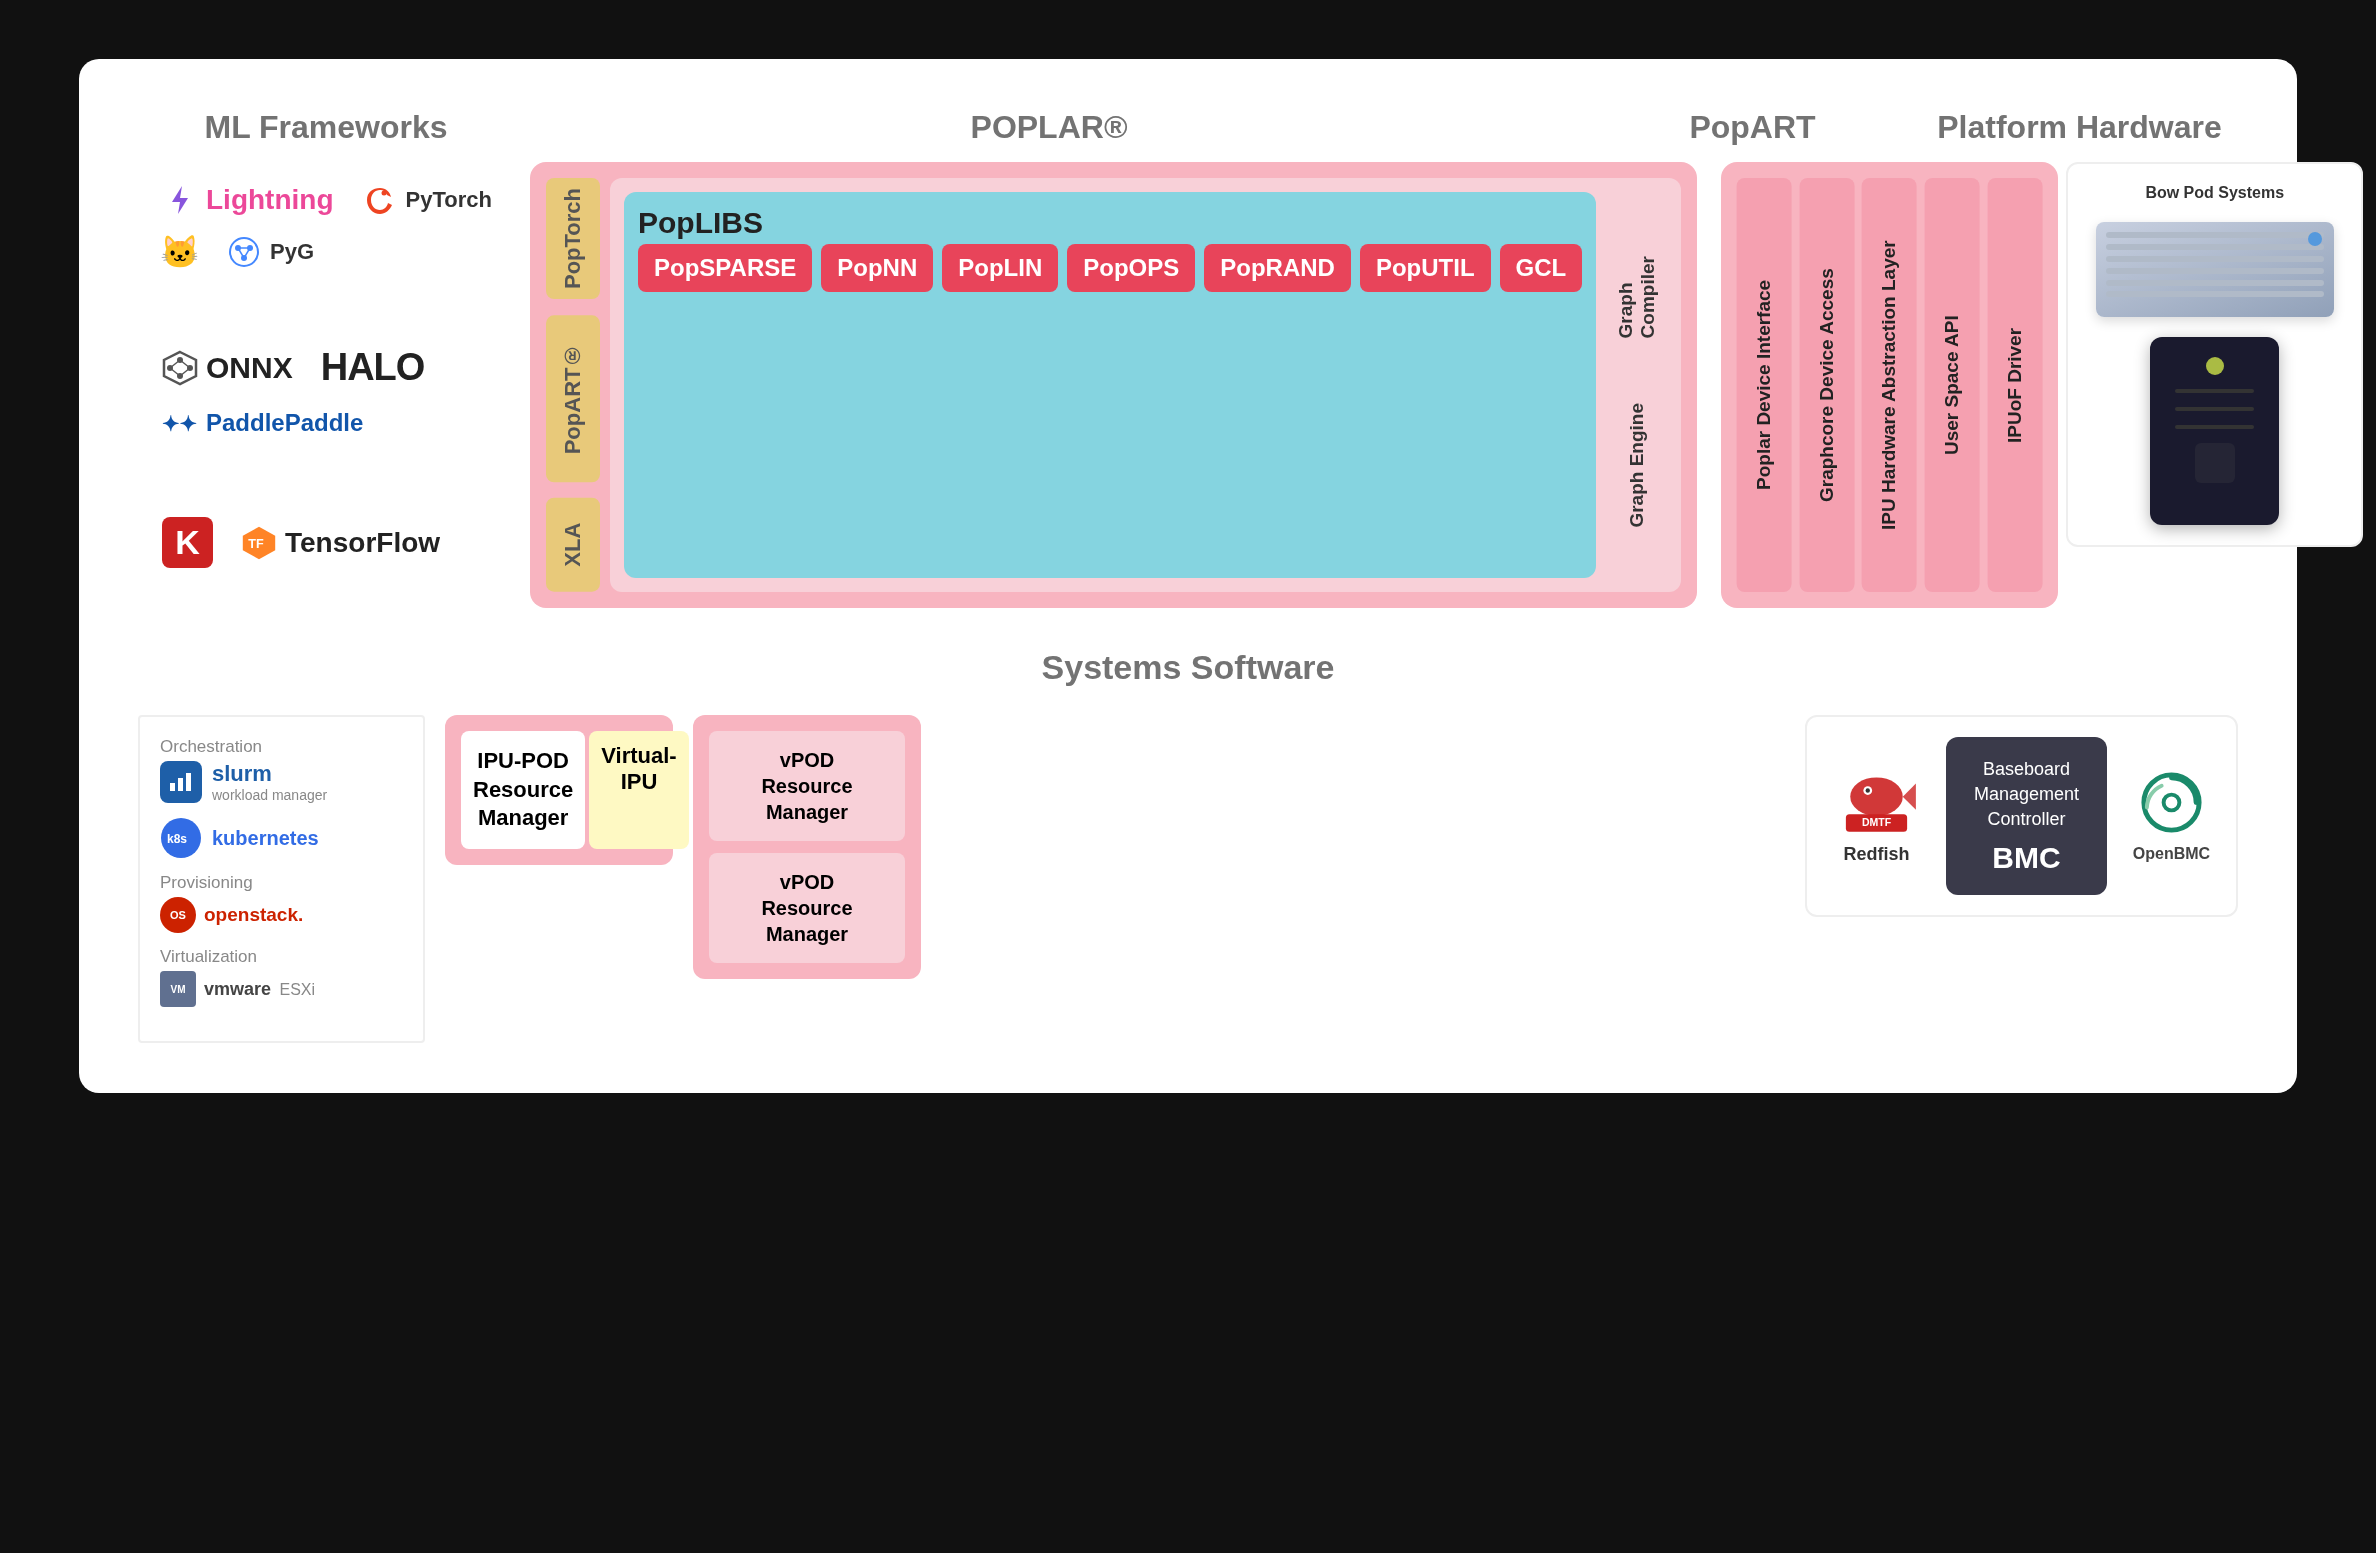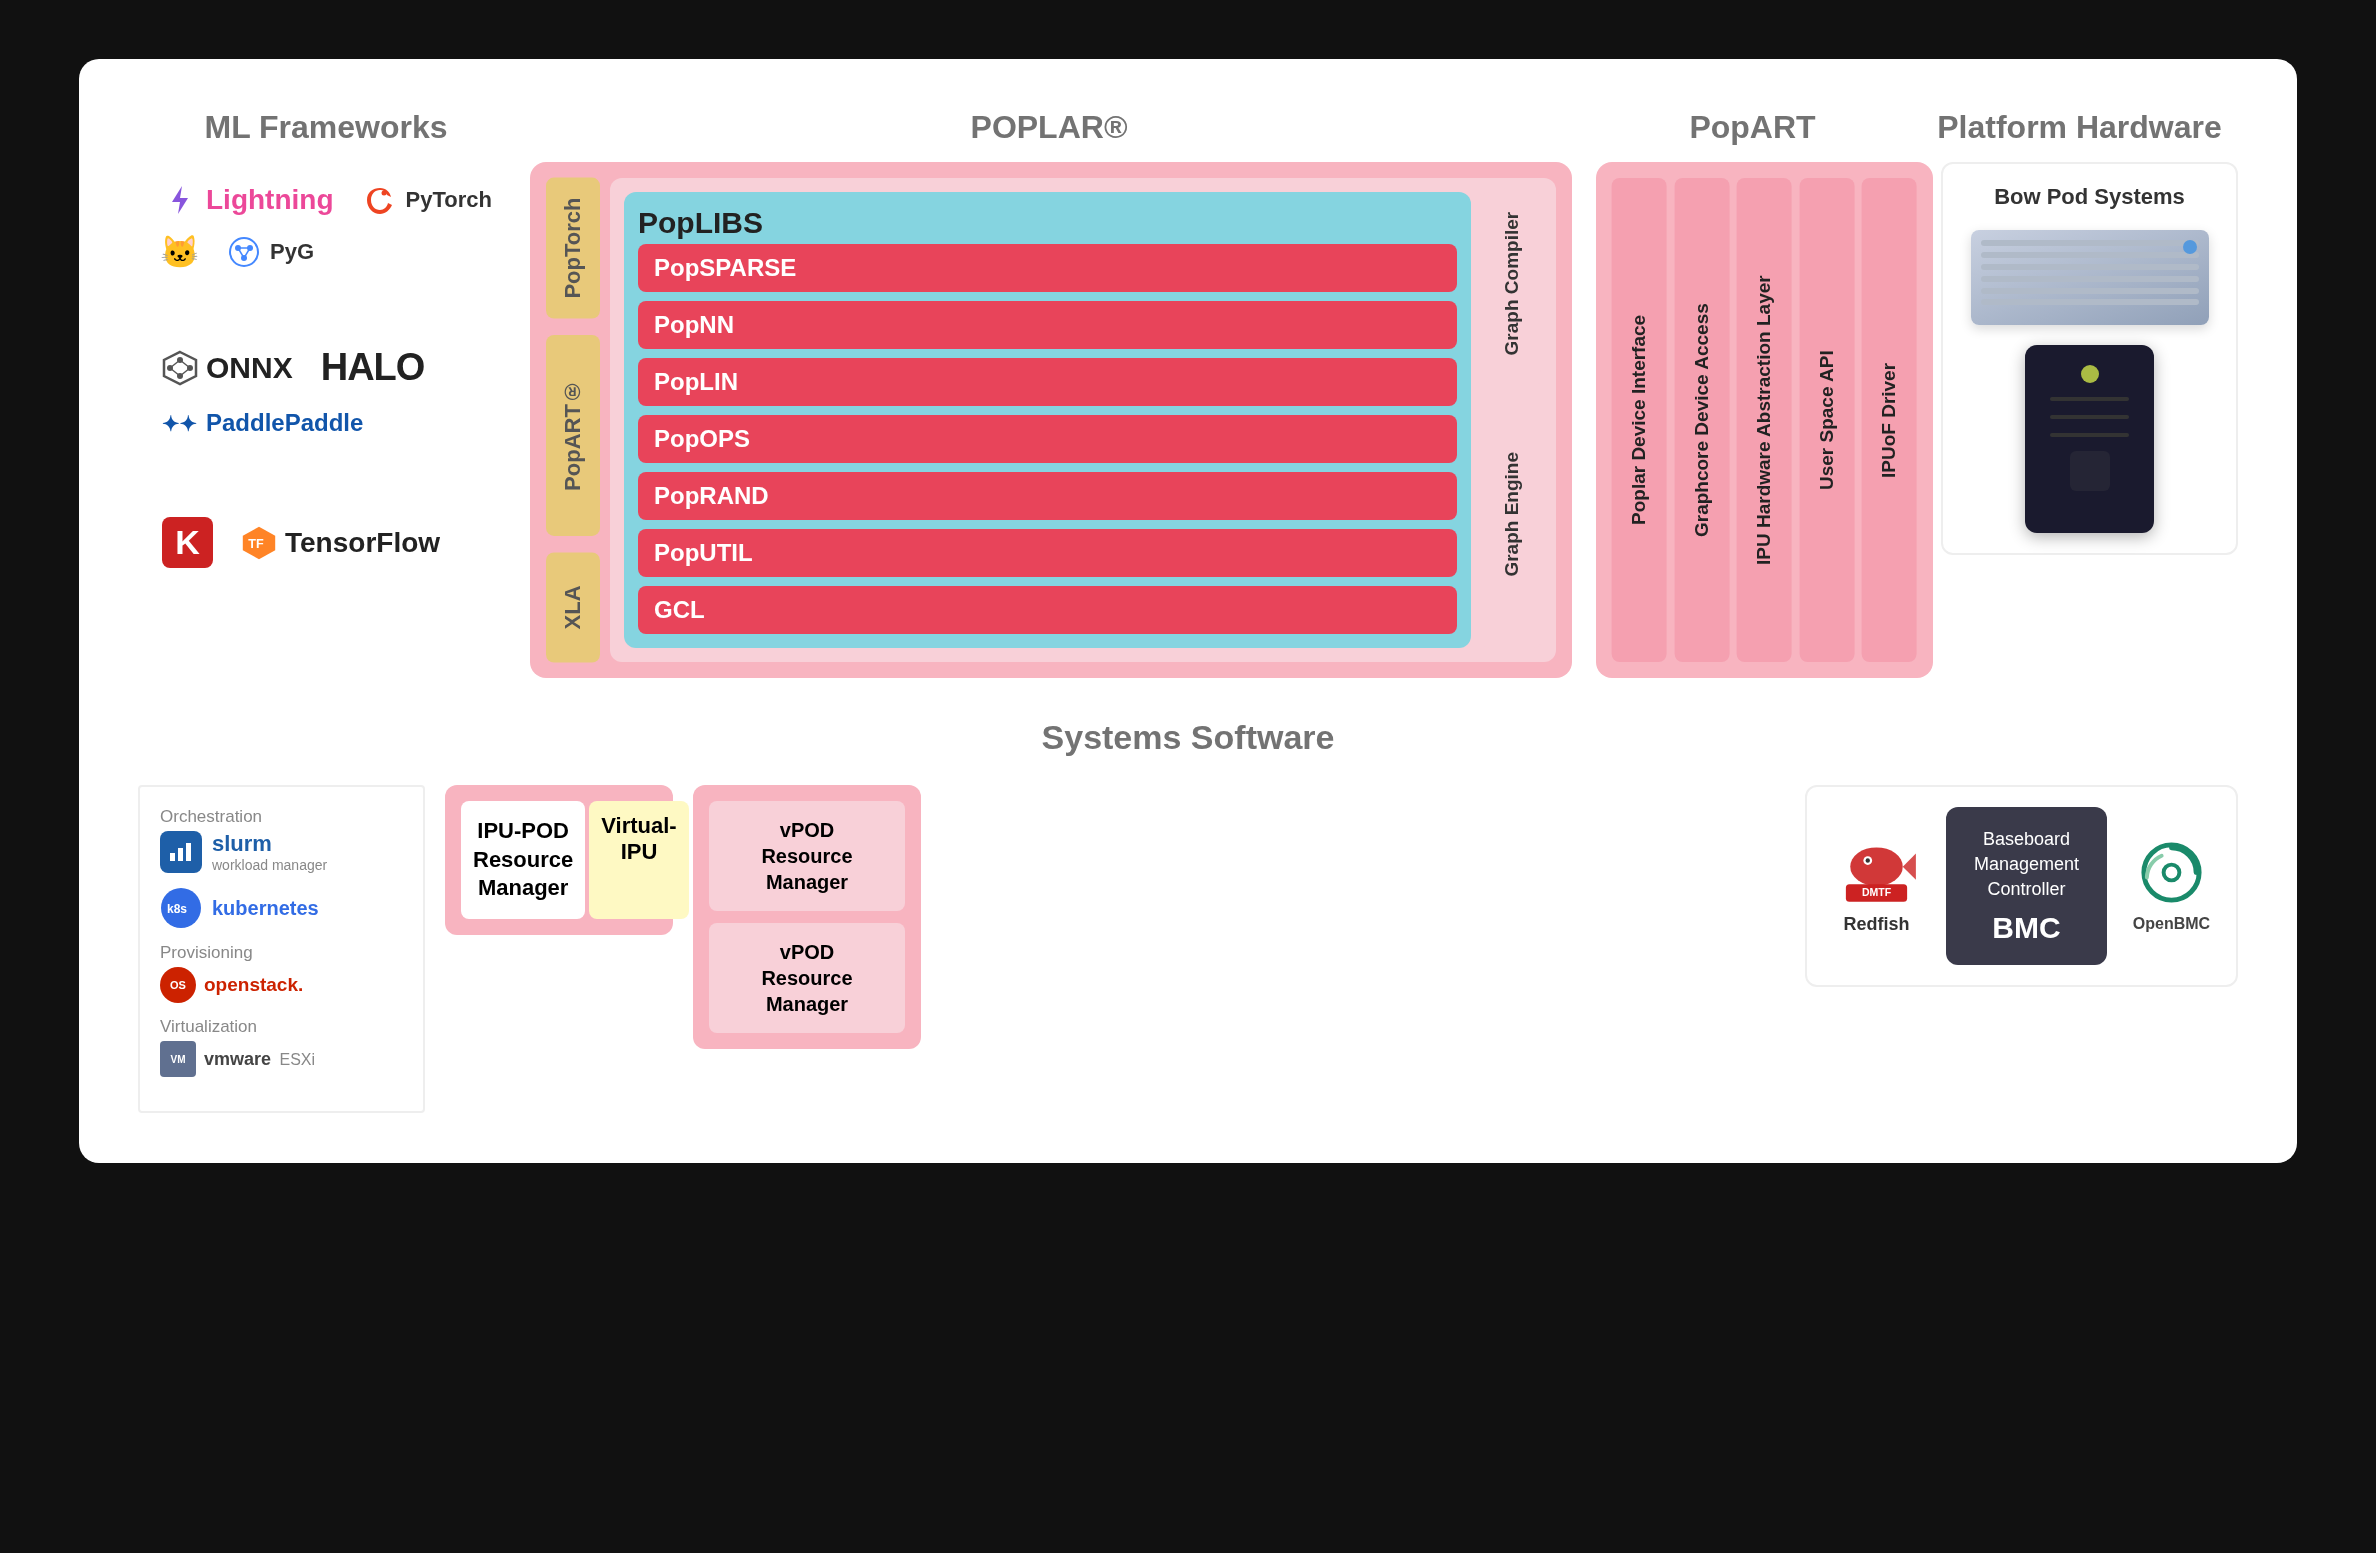--- a/index.html
+++ b/index.html
@@ -511,21 +511,21 @@
               </div>
               <div class="v-label v-label-3" style="background:#e8c97a;flex:1.5;">
                 <span>XLA</span>
               </div>
             </div>
 
             <div class="poplar-content">
 
               <div class="poplibs-area">
                 <div class="poplibs-title">PopLIBS</div>
-                <div style="display:flex;flex-direction:column;gap:9px;">
+                <div style="display:flex;flex-direction:row;gap:9px;">
                   <div class="poplib-item">PopSPARSE</div>
                   <div class="poplib-item">PopNN</div>
                   <div class="poplib-item">PopLIN</div>
                   <div class="poplib-item">PopOPS</div>
                   <div class="poplib-item">PopRAND</div>
                   <div class="poplib-item">PopUTIL</div>
                   <div class="poplib-item">GCL</div>
                 </div>
               </div>
 
@@ -556,21 +556,21 @@
             <span>User Space API</span>
           </div>
           <div class="drv-block" style="background:#f5a0b0;">
             <span>IPUoF Driver</span>
           </div>
         </div>
 
         <div class="platform-area">
           <div class="platform-inner">
             <div class="platform-title-block">
-              <span style="font-size:22px;font-weight:600;color:#333;">Bow Pod Systems</span>
+              <span style="font-size:16px;font-weight:600;color:#333;">Bow Pod Systems</span>
             </div>
 
             <div style="width:238px;">
               <div style="width:238px;height:95px;background:linear-gradient(160deg,#c8d0e0 0%,#90a0b8 100%);border-radius:8px;position:relative;overflow:hidden;box-shadow:0 4px 12px rgba(0,0,0,0.15);">
                 <div style="position:absolute;top:10px;left:10px;right:10px;height:6px;background:#b0bac8;border-radius:3px;box-shadow:0 12px 0 #b0bac8,0 24px 0 #b0bac8,0 36px 0 #b0bac8,0 48px 0 #b0bac8,0 59px 0 #b0bac8;"></div>
                 <div style="position:absolute;right:12px;top:10px;width:14px;height:14px;background:#5599dd;border-radius:50%;"></div>
               </div>
             </div>
 
             <div style="width:129px;height:188px;background:#1a1a2e;border-radius:12px;display:flex;flex-direction:column;align-items:center;padding-top:20px;gap:14px;box-shadow:0 4px 16px rgba(0,0,0,0.3);">

